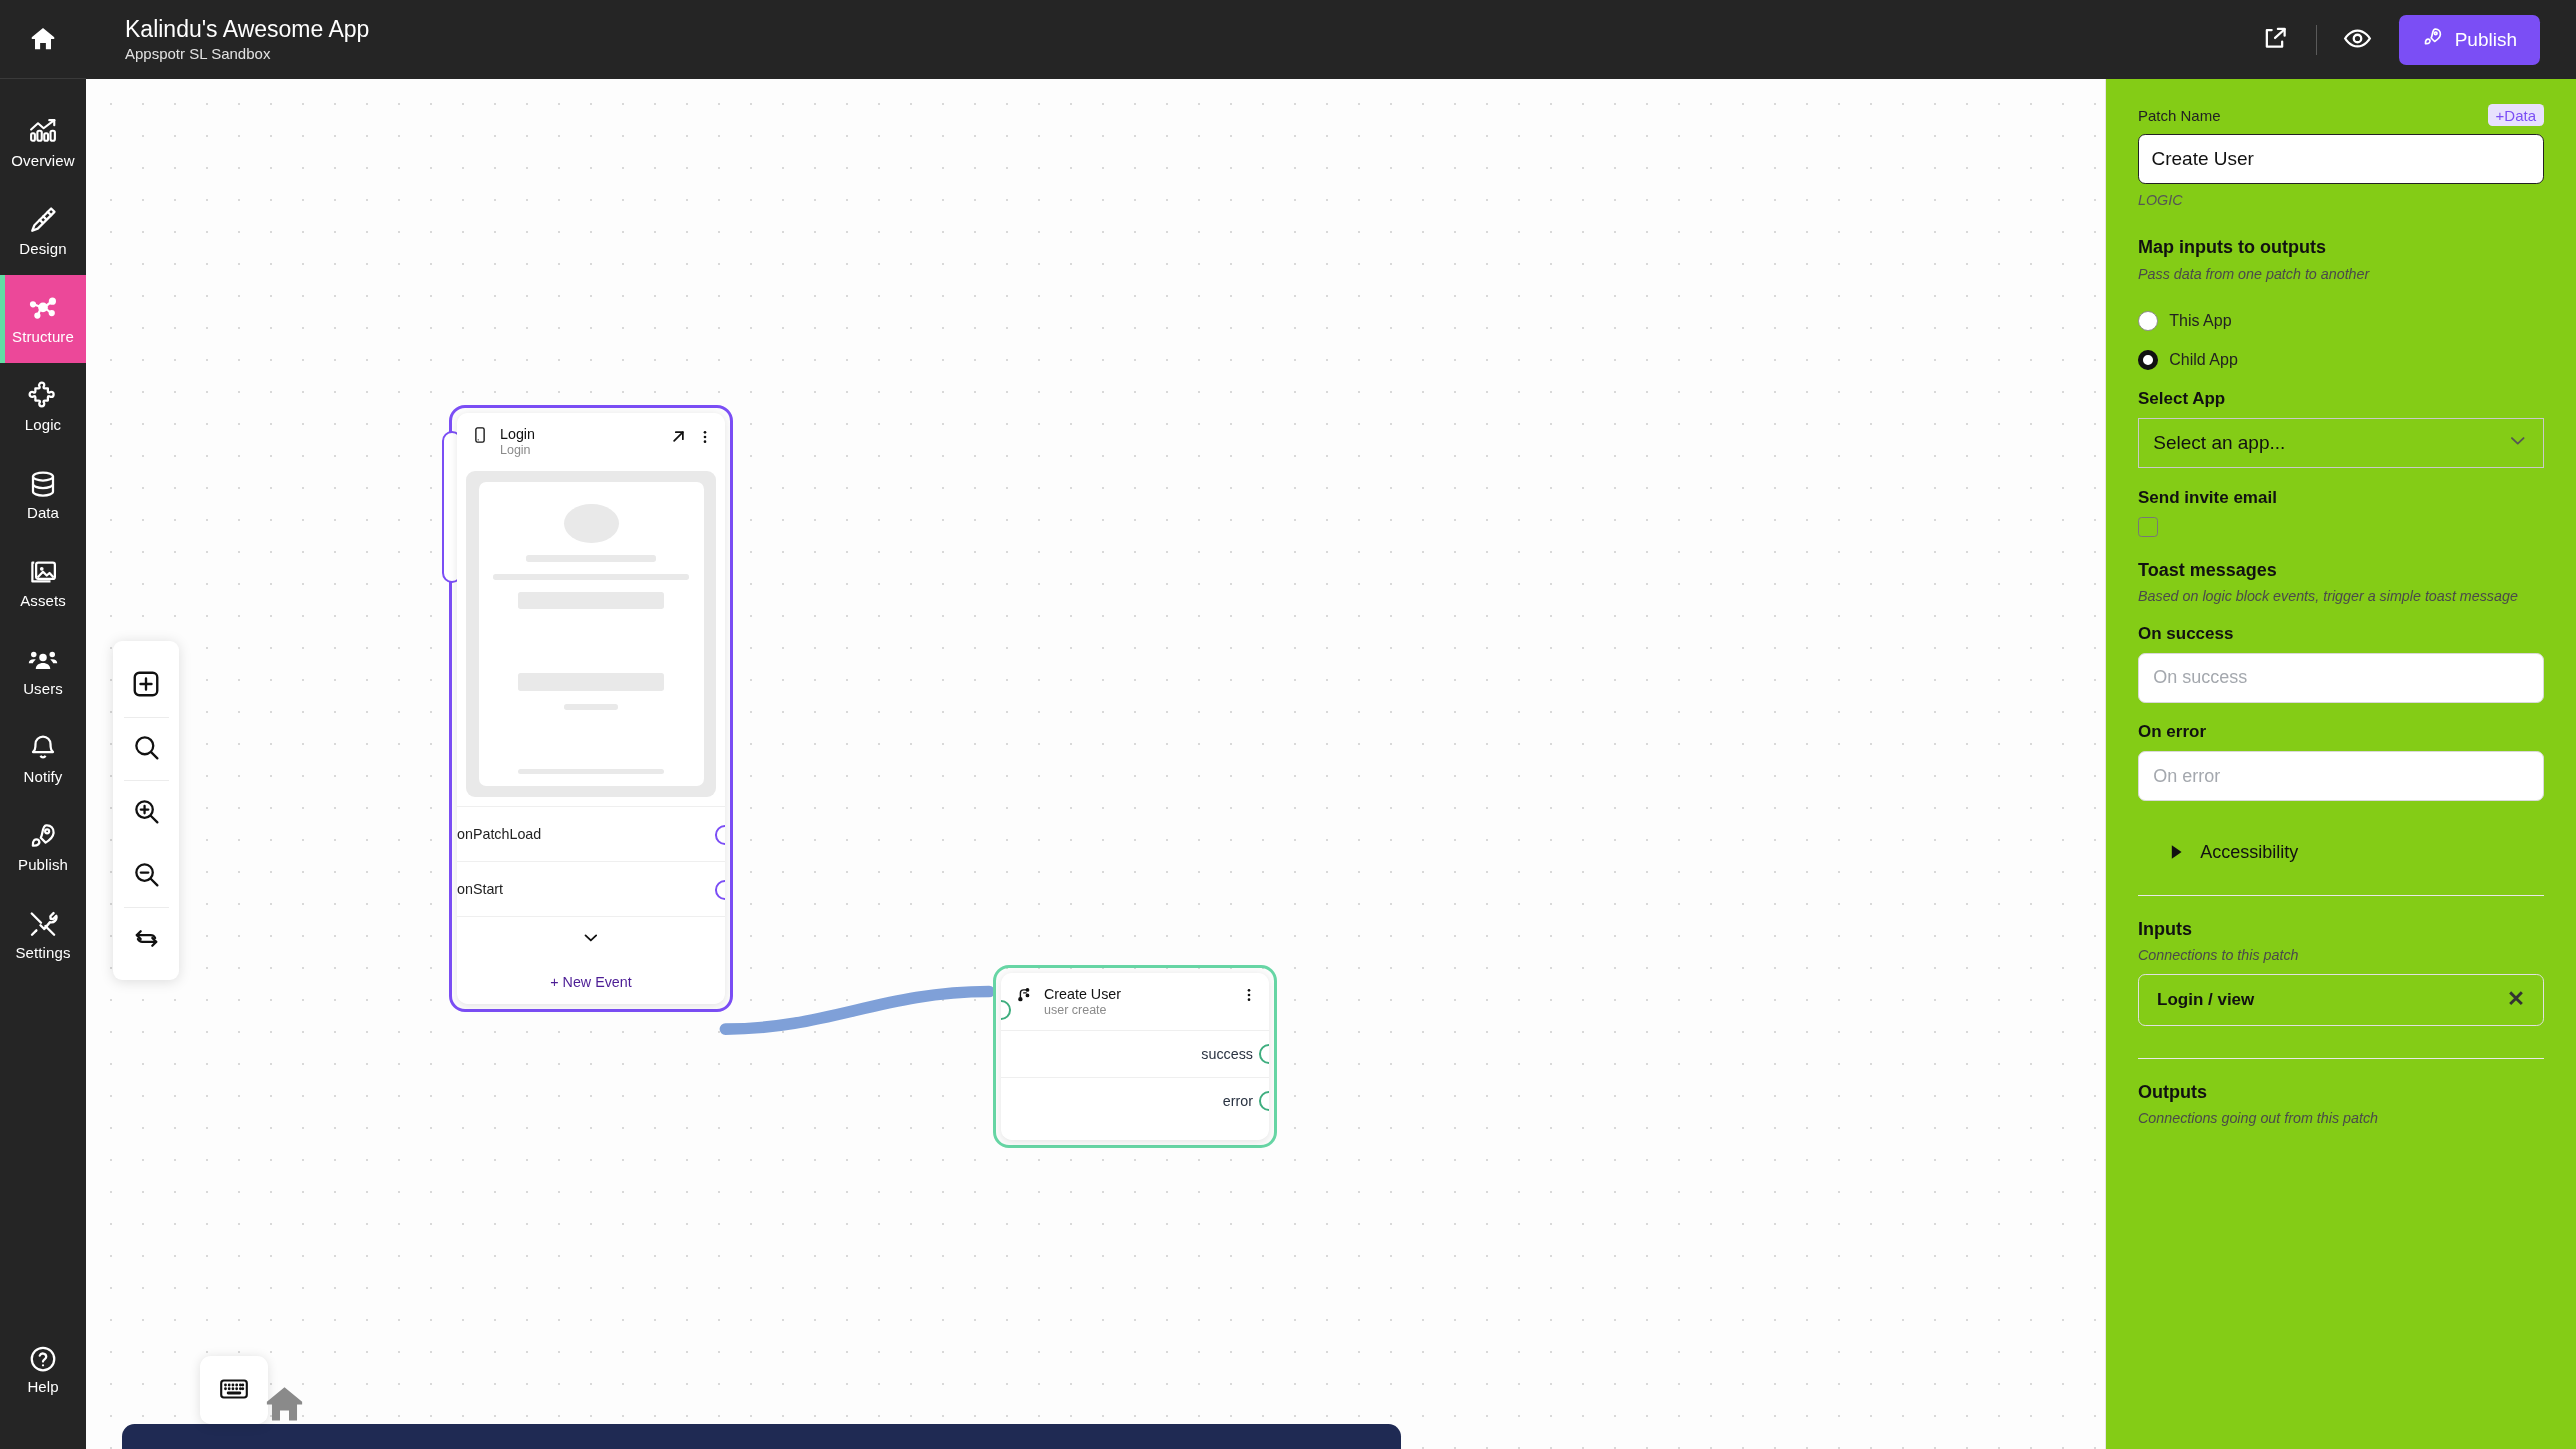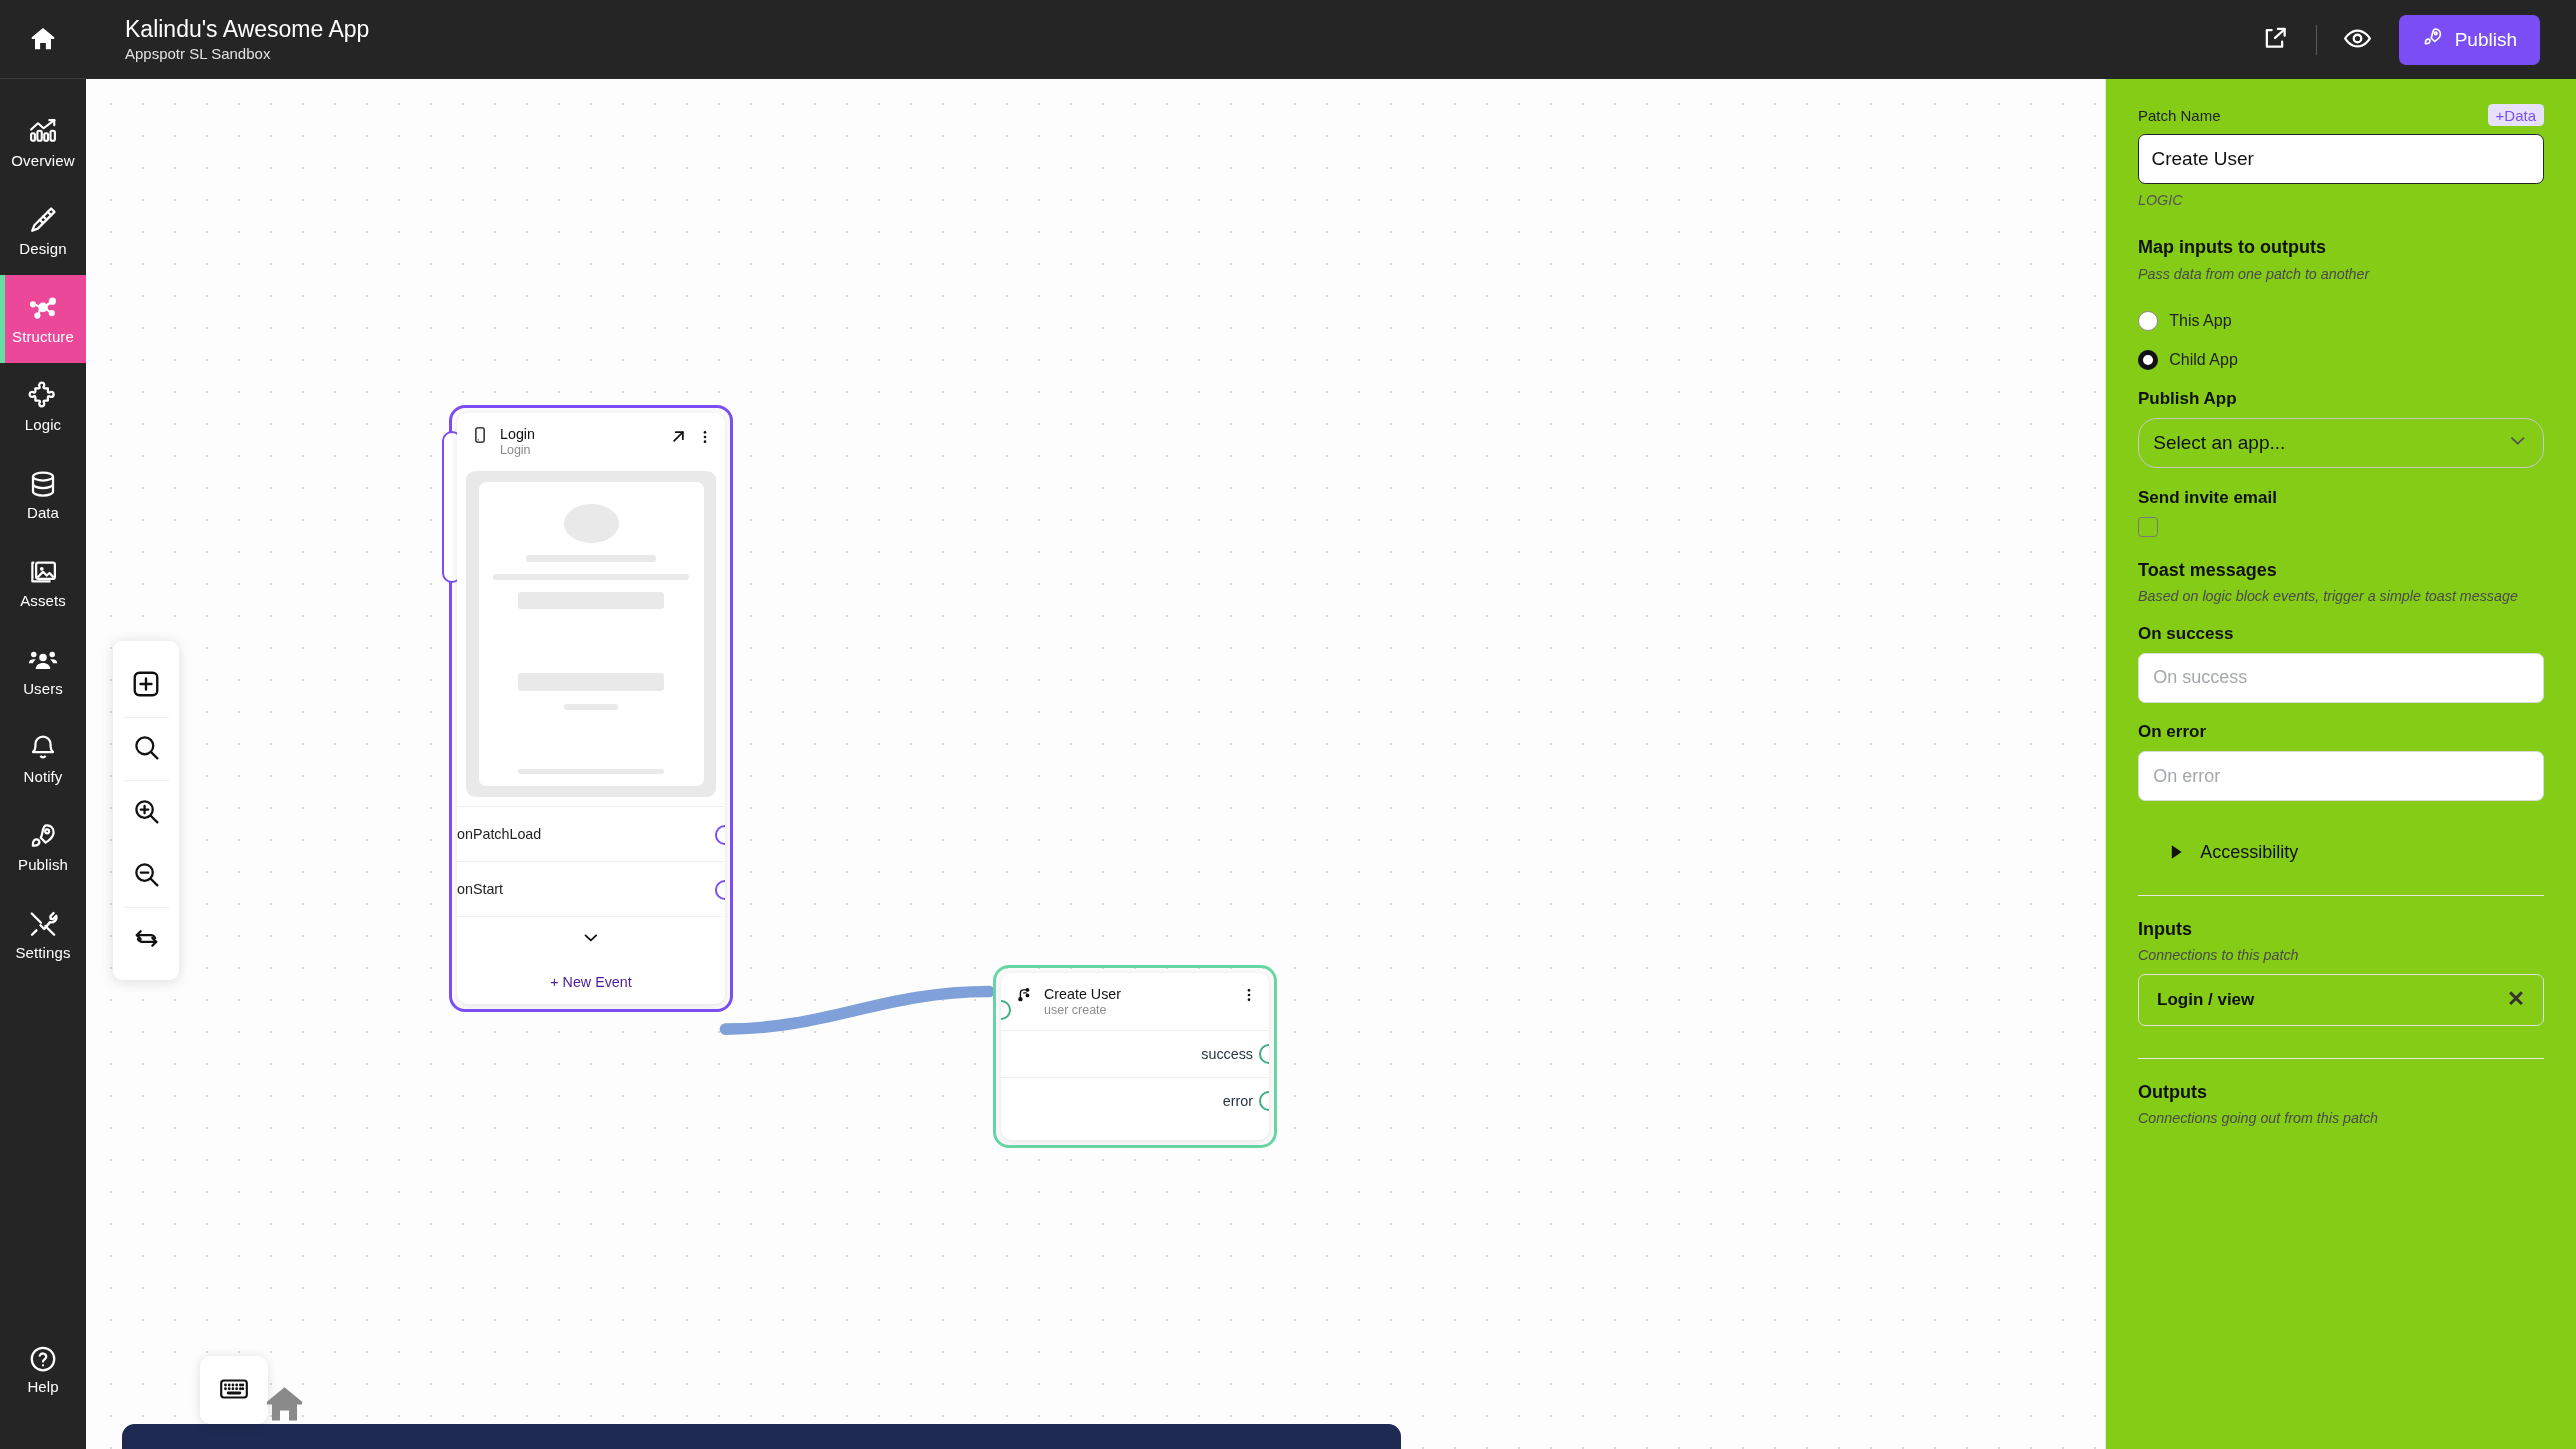--- a/index.html
+++ b/index.html
@@ -183,21 +183,21 @@
   .p-kind { margin-top: 8px; font-size: 14.3px; color: #555; font-style: italic; }
   .p-h { font-size: 18px; font-weight: bold; color: #111; }
   .p-desc { font-size: 14.3px; color: #4a4a4a; font-style: italic; margin-top: 7.2px; }
   .radio-row { display: flex; align-items: center; gap: 11.6px; margin-top: 19px; cursor: pointer; }
   .radio { width: 19.7px; height: 19.7px; border-radius: 50%; border: 1.8px solid #8a8a8a; background: #fff; }
   .radio.on { border: 5.4px solid #111; }
   .radio-lbl { font-size: 16px; color: #222; }
   .p-h2 { font-size: 17px; font-weight: bold; color: #111; margin-top: 19.7px; }
   .p-select {
     margin-top: 9px; width: 100%; height: 50px; border: 0.9px solid #c9c9c9;
-    border-radius: 19px; display: flex; align-items: center; padding: 0 14.3px;
+    border-radius: 0; display: flex; align-items: center; padding: 0 14.3px;
     font-size: 19px; color: #111; cursor: pointer;
   }
   .chk { width: 19.7px; height: 19.7px; border: 1.3px solid #777; border-radius: 3.6px; margin-top: 9px; cursor: pointer; }
   .p-field {
     margin-top: 9px; width: 100%; height: 50px; border: 0.9px solid #d9d9d9;
     border-radius: 7.2px; padding: 0 14.3px; font-size: 18px; color: #111;
     font-family: "Liberation Sans", sans-serif; background: #fff;
   }
   .p-field::placeholder { color: #a4a8ae; }
   .accordion { display: flex; align-items: flex-end; gap: 16px; margin-top: 41px; padding-left: 32px; cursor: pointer; }
@@ -591,21 +591,21 @@
     <div style="height:10.7px"></div>
     <div class="radio-row">
       <span class="radio"></span>
       <span class="radio-lbl">This App</span>
     </div>
     <div class="radio-row">
       <span class="radio on"></span>
       <span class="radio-lbl">Child App</span>
     </div>
 
-    <div class="p-h2">Publish App</div>
+    <div class="p-h2">Select App</div>
     <div class="p-select">
       <span>Select an app...</span>
       <span style="margin-left:auto">
         <svg width="21.5" height="21.5" viewBox="0 0 24 24" fill="none" stroke="#555" stroke-width="2" stroke-linecap="round" stroke-linejoin="round">
             <path d="M5.5 9 12 15.2 18.5 9"></path>
           </svg>
       </span>
     </div>
 
     <div class="p-h2">Send invite email</div>

